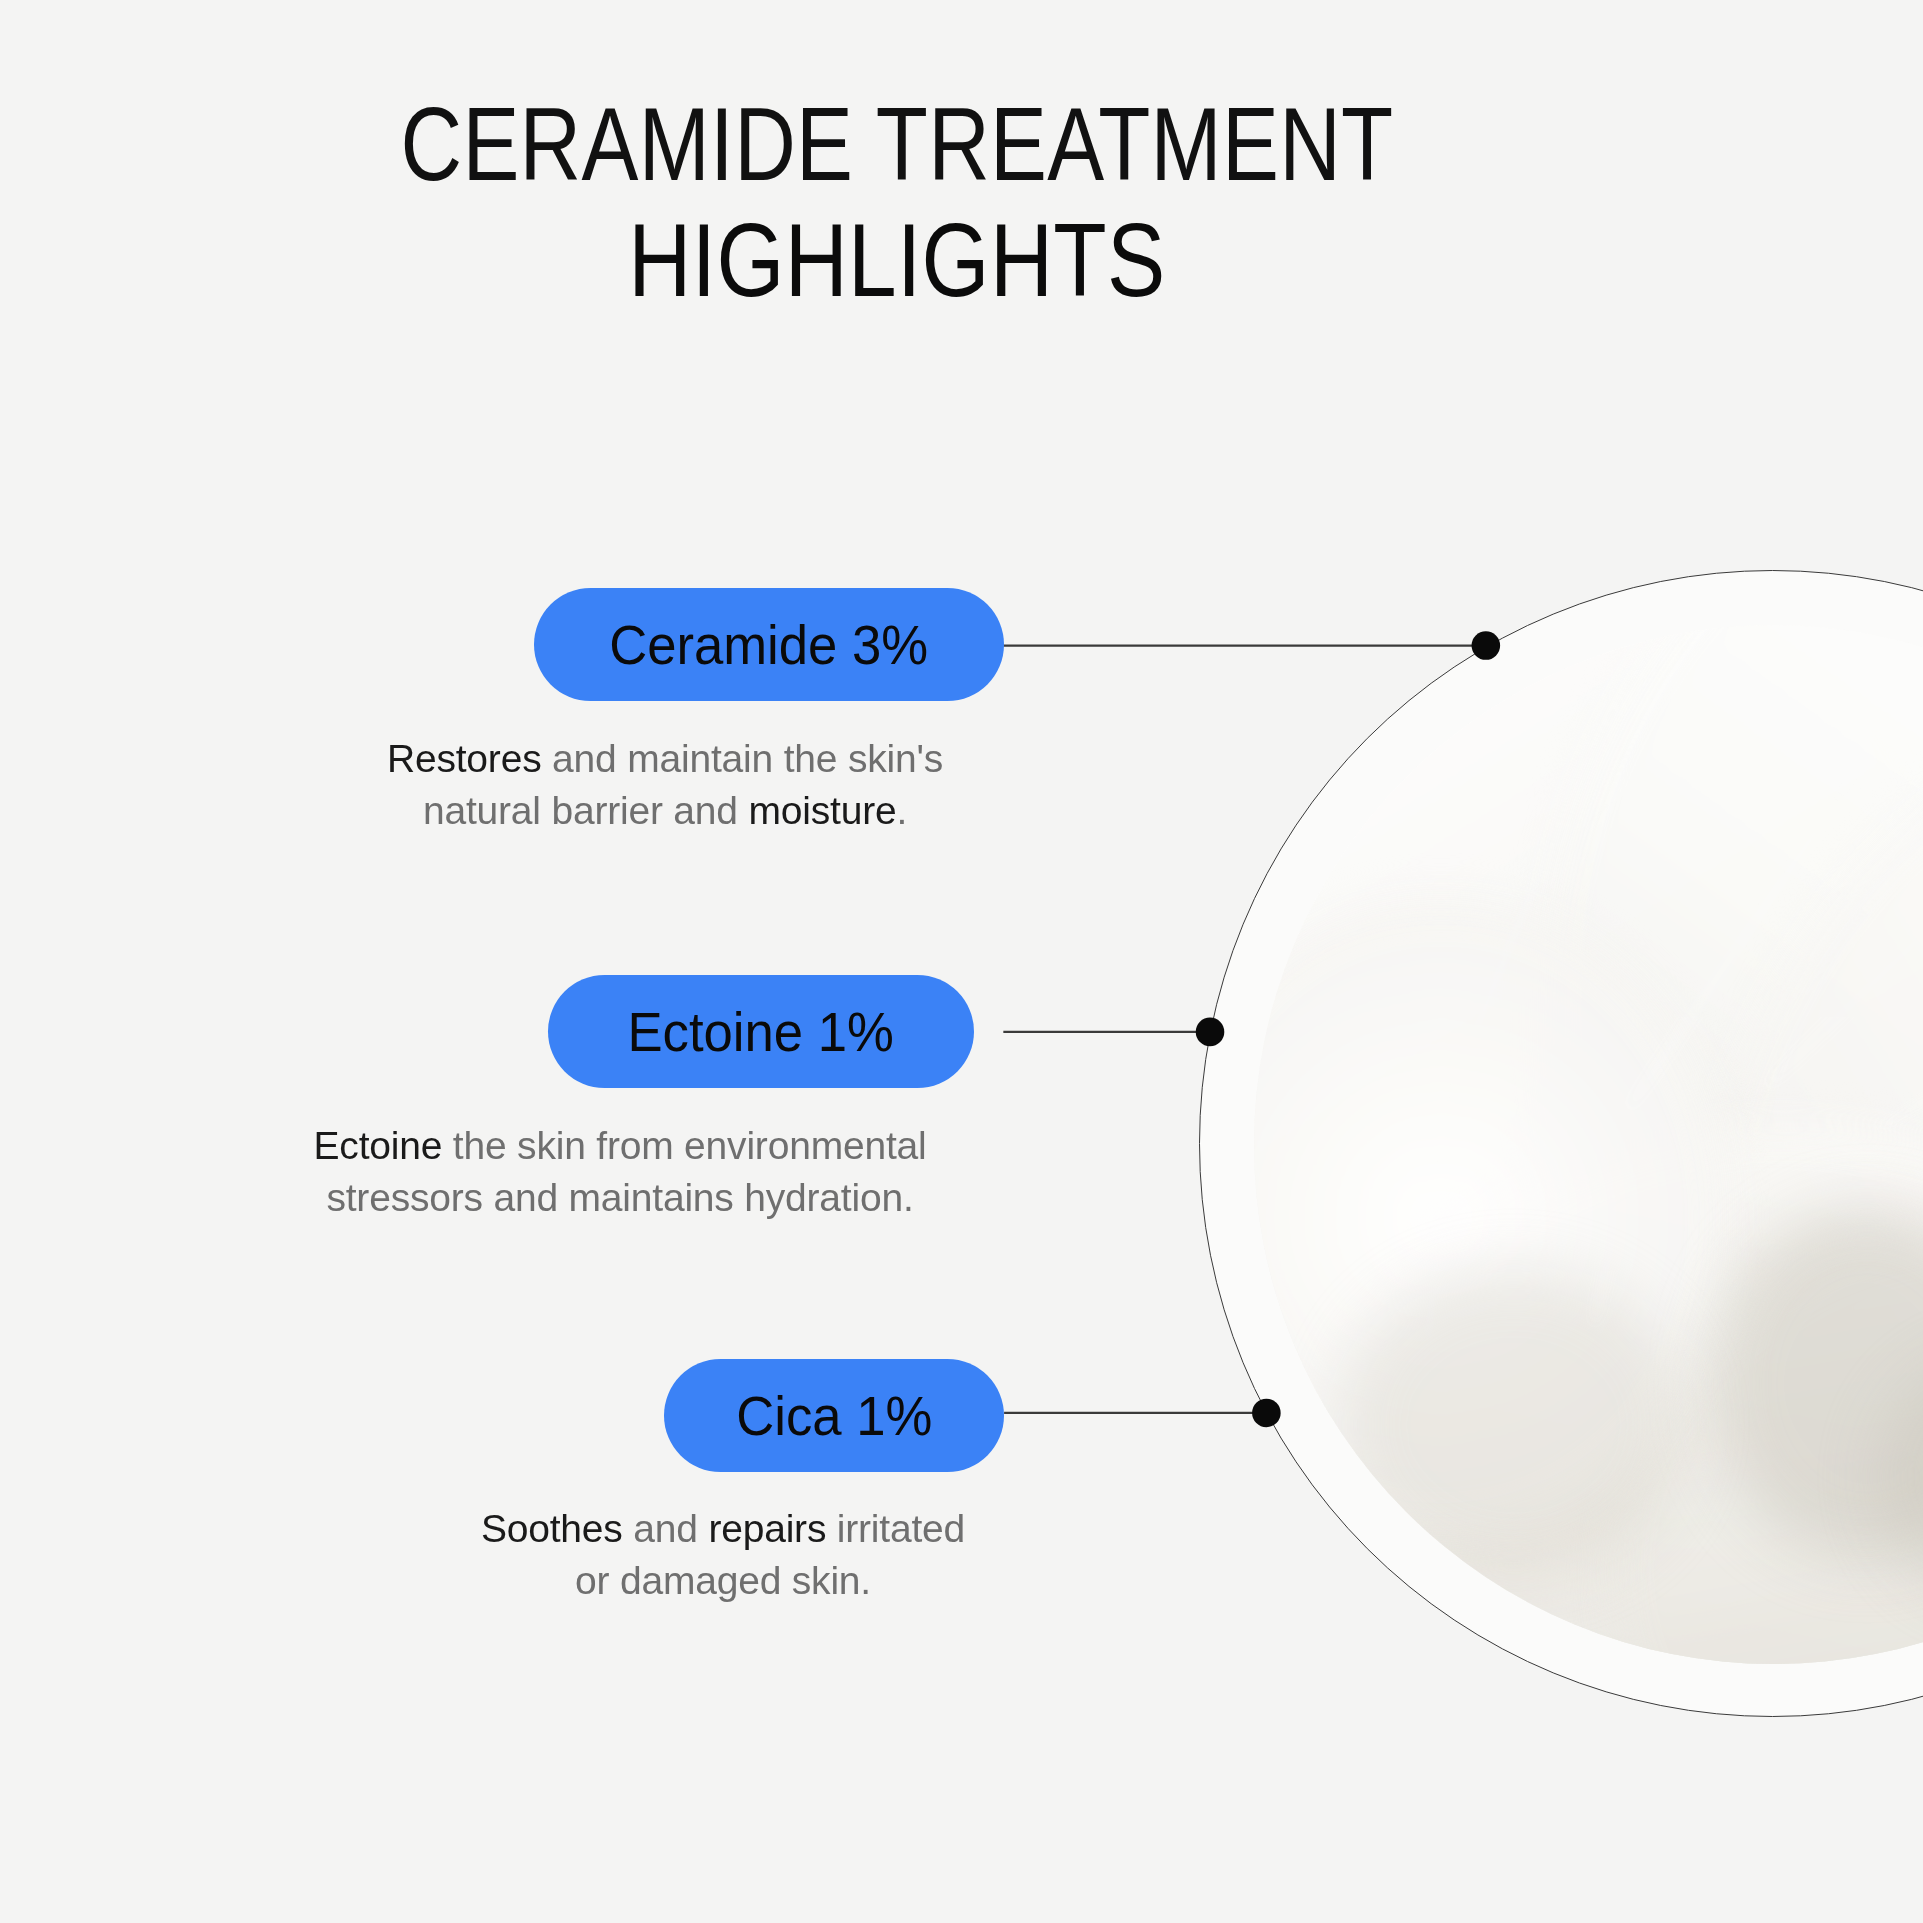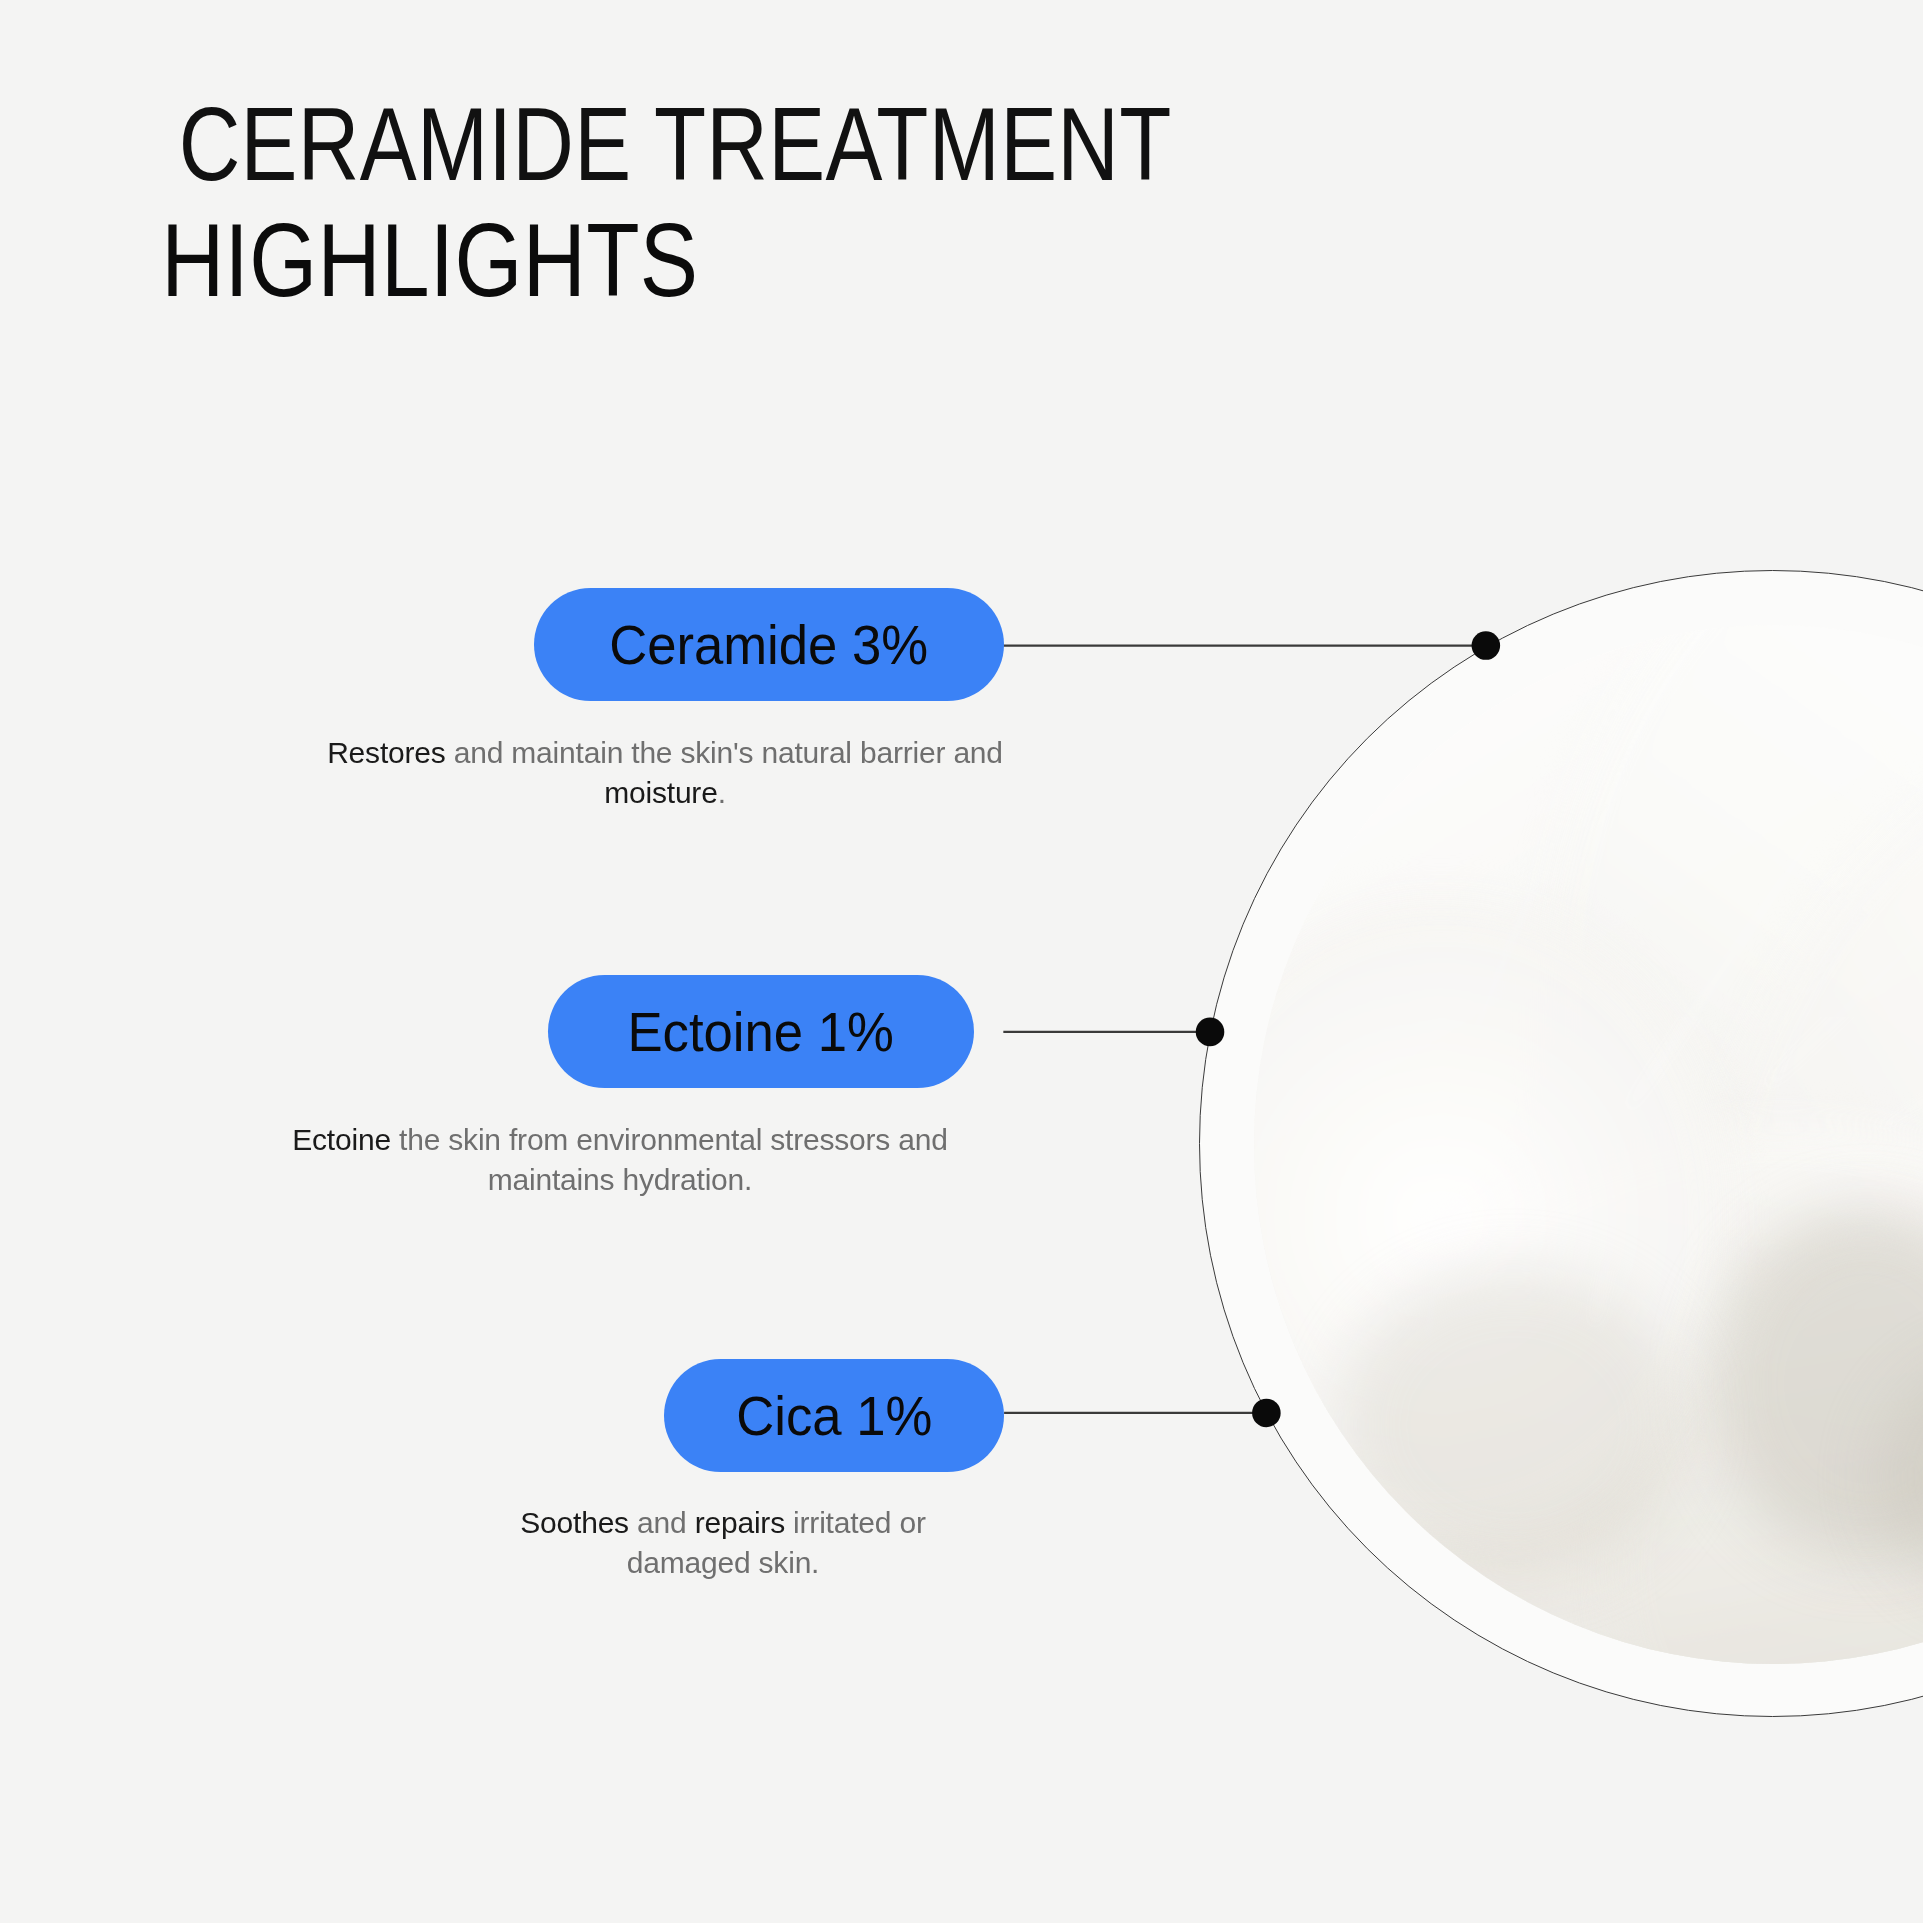--- a/index.html
+++ b/index.html
@@ -12,20 +12,21 @@
     -webkit-font-smoothing:antialiased;
   }
 
   #stage { position:absolute; inset:0; width:1924px; height:1924px; }
 
   
   .title-block {
     position:absolute;
     left:0; top:90px;
     width:1773px;
+    text-align:center;
     pointer-events:none;
     padding-left:21px;
   }
   .title-line1 {
     display:block;
     font-size:104px;
     line-height:1.05;
     font-weight:300;
     letter-spacing:0.4px;
     color:#111111;
@@ -118,21 +119,21 @@
     font-weight:400;
     color:#0a0a0a;
     letter-spacing:0px;
     white-space:nowrap;
     transform:scaleX(0.94);
   }
 
   .desc {
     position:absolute;
     text-align:center;
-    font-size:30px;
+    font-size:39px;
     line-height:1.34;
     color:#6f6f6f;
     font-weight:300;
     letter-spacing:-0.2px;
   }
   .desc b { color:#1a1a1a; font-weight:500; }
 
   
   #callout-ceramide .pill { left:534px;  top:588px;  width:470px; }
   #callout-ceramide .desc { left:323px;  top:733px;  width:684px; }

